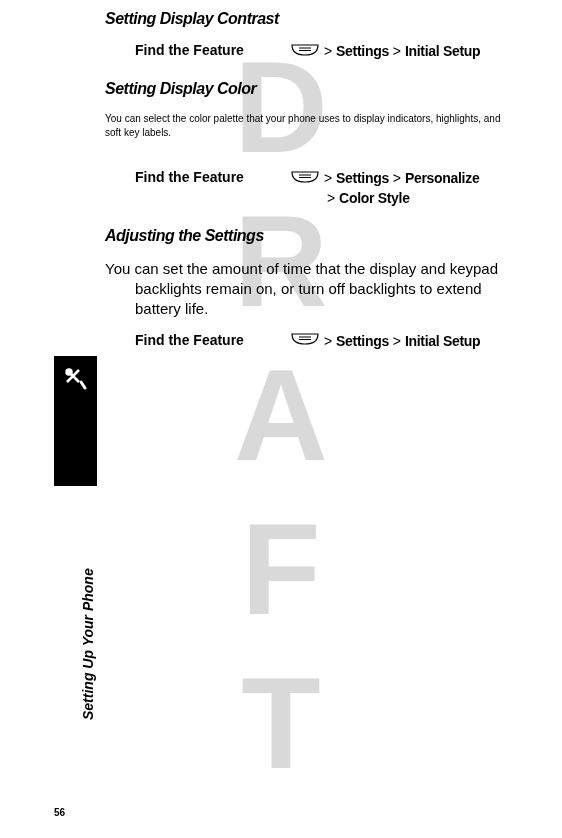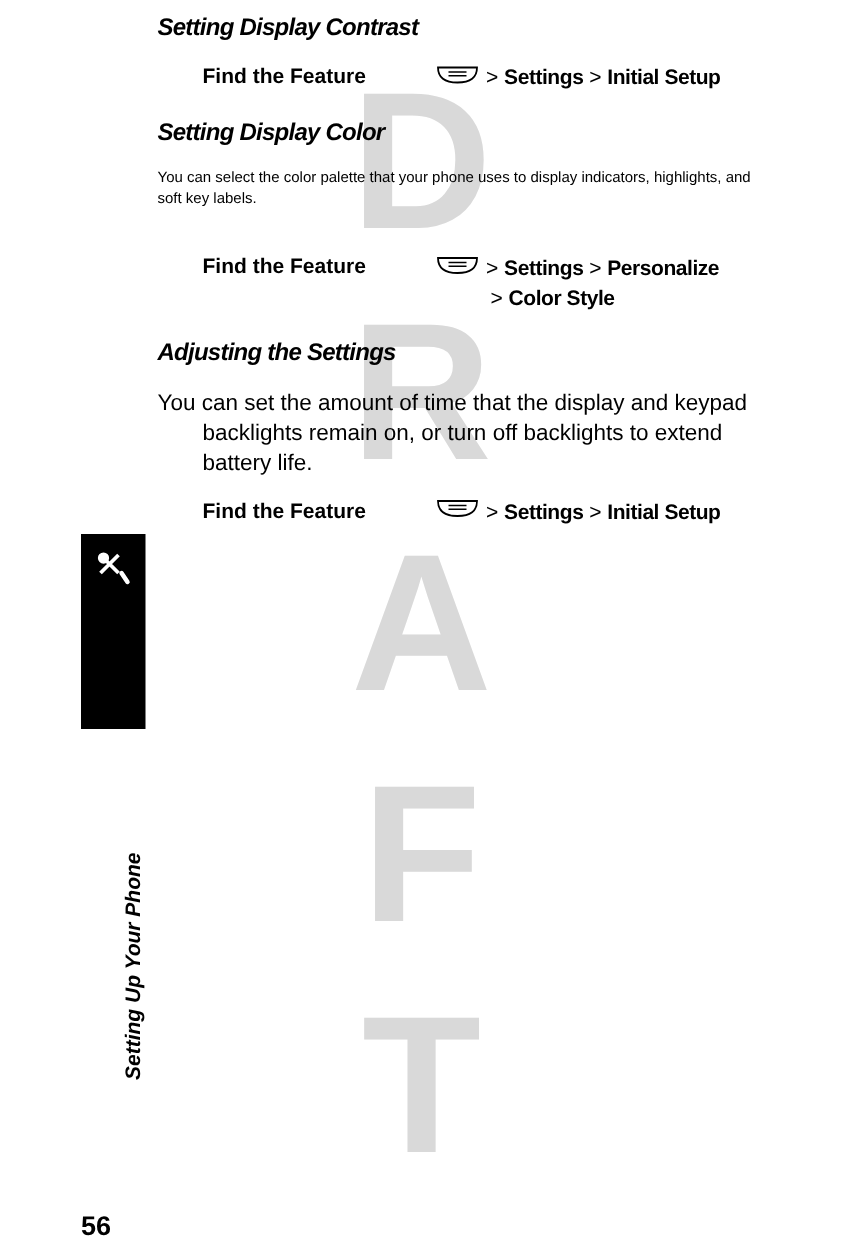--- a/index.html
+++ b/index.html
@@ -114,23 +114,23 @@
       transform: rotate(-90deg);
       transform-origin: left top;
       font-weight: 900;
       font-style: italic;
       font-size: 14px;
       white-space: nowrap;
     }
     .page-number {
       position: absolute;
       left: 54px;
-      bottom: 10px;
-      font-weight: 900;
-      font-size: 18px;
+      bottom: 20px;
+      font-weight: 900;
+      font-size: 10px;
     }
   </style>
 </head>
 <body>
 
 <div class="watermark">DRAFT</div>
 
 <div class="sidebar-tab">
   <svg viewBox="0 0 30 30">
     <g fill="none" stroke="#ffffff" stroke-width="1.5">

